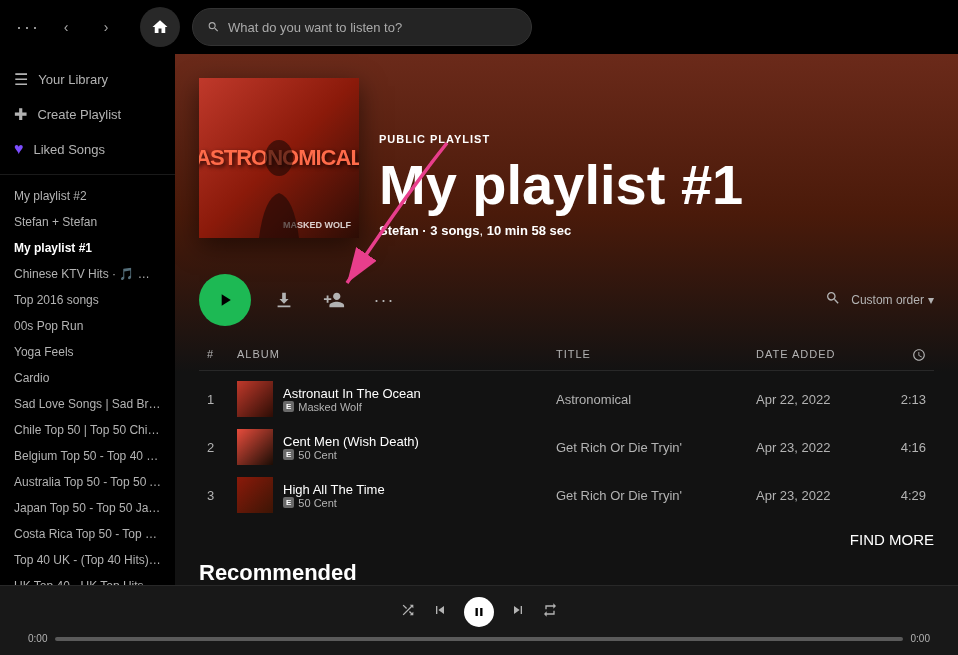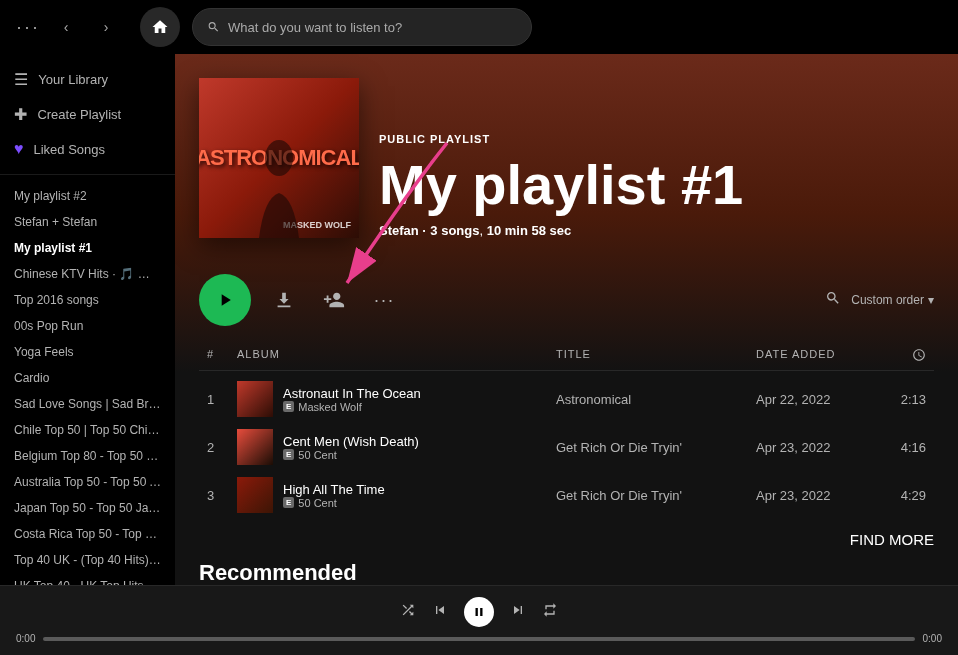--- a/index.html
+++ b/index.html
@@ -317,21 +317,21 @@
     }
 
     
     .player-bar {
       height: 70px;
       background: #181818;
       border-top: 1px solid #282828;
       display: flex;
       flex-direction: column;
       justify-content: center;
-      padding: 0 16px;
+      padding: 0 28px;
       flex-shrink: 0;
     }
     .player-controls {
       display: flex;
       align-items: center;
       justify-content: center;
       gap: 16px;
       margin-bottom: 6px;
     }
     .player-ctrl-btn {
@@ -421,21 +421,21 @@
     <div class="playlist-item">My playlist #2</div>
         <div class="playlist-item">Stefan + Stefan</div>
         <div class="playlist-item active">My playlist #1</div>
         <div class="playlist-item">Chinese KTV Hits · 🎵 🎵...</div>
         <div class="playlist-item">Top 2016 songs</div>
         <div class="playlist-item">00s Pop Run</div>
         <div class="playlist-item">Yoga Feels</div>
         <div class="playlist-item">Cardio</div>
         <div class="playlist-item">Sad Love Songs | Sad Break ...</div>
         <div class="playlist-item">Chile Top 50 | Top 50 Chile -...</div>
-        <div class="playlist-item">Belgium Top 80 - Top 50 Bel...</div>
+        <div class="playlist-item">Belgium Top 50 - Top 40 Bel...</div>
         <div class="playlist-item">Australia Top 50 - Top 50 Au...</div>
         <div class="playlist-item">Japan Top 50 - Top 50 Japa...</div>
         <div class="playlist-item">Costa Rica Top 50 - Top 50 ...</div>
         <div class="playlist-item">Top 40 UK - (Top 40 Hits) U...</div>
         <div class="playlist-item">UK Top 40 - UK Top Hits 2022</div>
       </div>
   </div>
 
   <div class="content">
 

